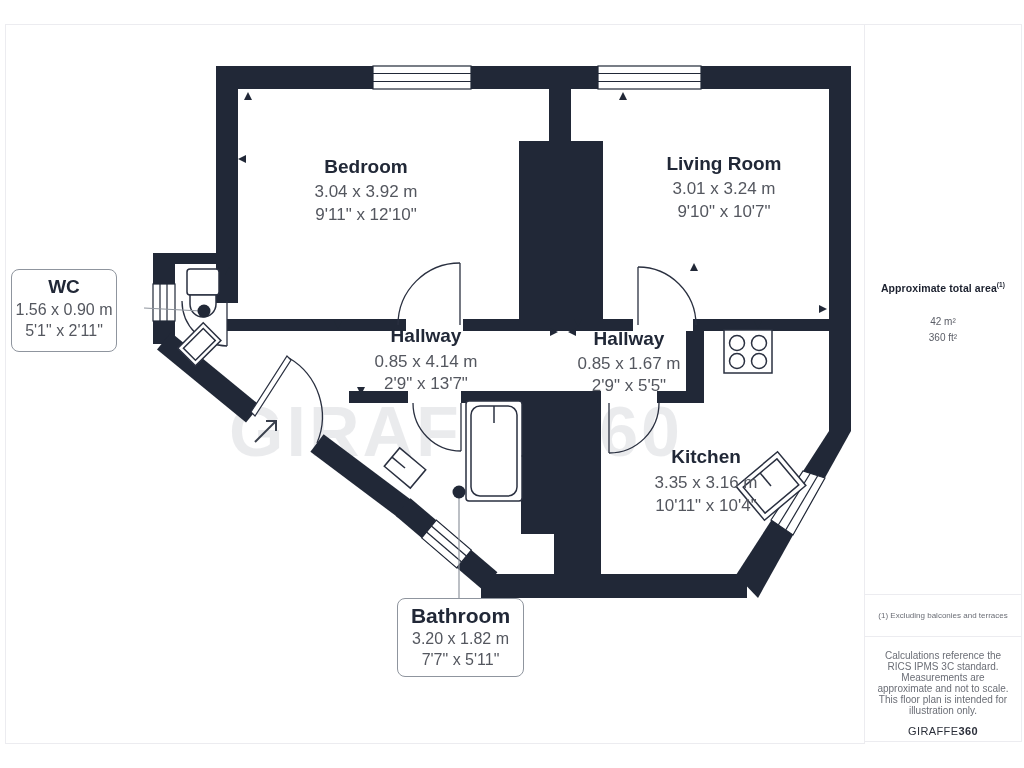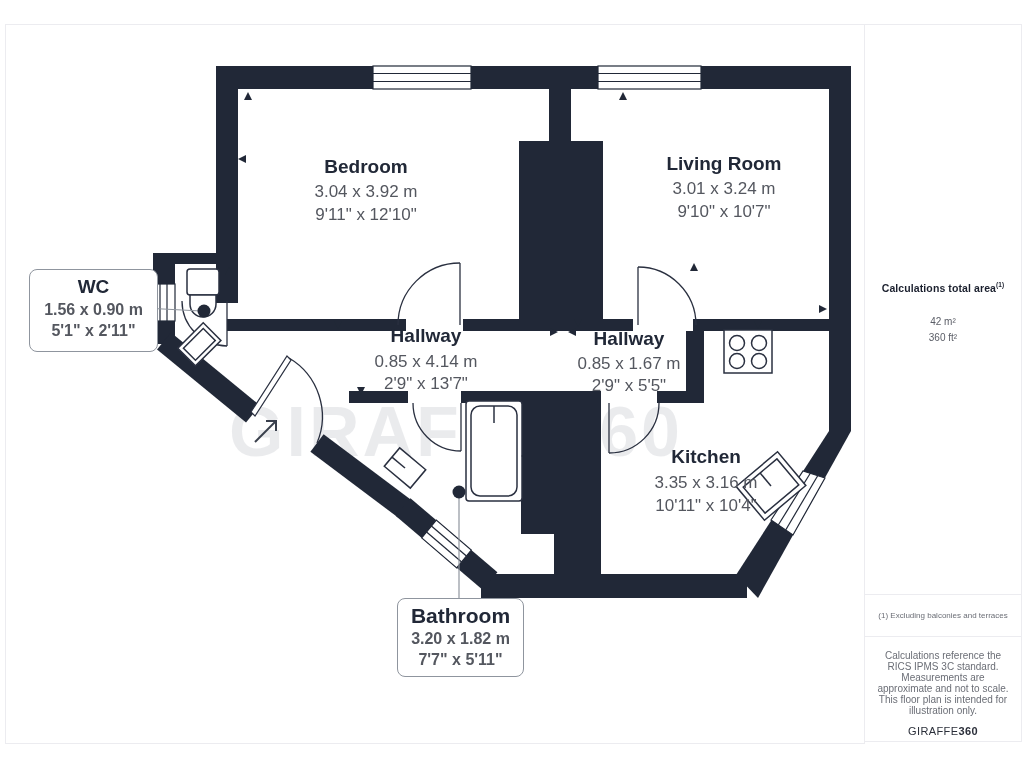--- a/index.html
+++ b/index.html
@@ -11,21 +11,21 @@
   .main-box{
     position:absolute;left:5px;top:24px;width:858px;height:718px;
     border:1px solid #ececf0;background:#ffffff;
   }
   .plan-svg{position:absolute;left:0;top:0;}
   .callout{
     position:absolute;background:#ffffff;border:1.5px solid #8f959e;
     border-radius:8px;text-align:center;box-sizing:border-box;z-index:5;
   }
   .callout .room-name{font-weight:700;color:#212837;font-size:19px;line-height:24px;margin-top:5px;}
-  .callout .room-dim{color:#54575f;font-size:16px;line-height:21px;font-weight:bold;}
+  .callout .room-dim{color:#54575f;font-size:16px;line-height:21px;}
   .sidebar{
     position:absolute;left:864px;top:24px;width:158px;height:718px;
     border:1px solid #ececf0;background:#ffffff;box-sizing:border-box;
     display:flex;flex-direction:column;
   }
   .sb-area{height:569px;box-sizing:border-box;text-align:center;}
   .sb-area-inner{margin-top:256px;}
   .sb-title{font-size:10.5px;font-weight:700;color:#1b202e;letter-spacing:0.1px;}
   .sb-title sup{font-size:6.5px;}
   .sb-val{font-size:10px;color:#5a5d66;line-height:16px;margin-top:20px;}
@@ -208,38 +208,38 @@
         <text class="room-dim" x="628" y="390">2'9" x 5'5"</text>
       </g>
       <g>
         <text class="room-name" x="705" y="462">Kitchen</text>
         <text class="room-dim" x="705" y="487">3.35 x 3.16 m</text>
         <text class="room-dim" x="705" y="510">10'11" x 10'4"</text>
       </g>
     </g>
   </svg>
 
-  <div class="callout" style="left:23px;top:244px;width:129px;height:83px;">
+  <div class="callout" style="left:5px;top:244px;width:106px;height:83px;">
     <div class="room-name">WC</div>
     <div class="room-dim">1.56 x 0.90 m</div>
     <div class="room-dim">5'1" x 2'11"</div>
   </div>
 
   <div class="callout" style="left:391px;top:573px;width:127px;height:79px;">
     <div class="room-name" style="font-size:21px;">Bathroom</div>
     <div class="room-dim">3.20 x 1.82 m</div>
     <div class="room-dim">7'7" x 5'11"</div>
   </div>
 </div>
 
 <div class="sidebar">
   <div class="sb-area">
     <div class="sb-area-inner">
       <div class="sb-title">
-        <span>Calculations total area</span><sup>(1)</sup>
+        <span>Approximate total area</span><sup>(1)</sup>
       </div>
       <div class="sb-val">42 m²</div>
       <div class="sb-val2">360 ft²</div>
     </div>
   </div>
   <div class="sb-footnote">(1) Excluding balconies and terraces</div>
   <div class="sb-legal">
     <div class="sb-disclaimer">Calculations reference the RICS IPMS 3C standard. Measurements are approximate and not to scale. This floor plan is intended for illustration only.</div>
     <div class="sb-brand">
       <span class="b1">GIRAFFE</span><span class="b2">360</span>

